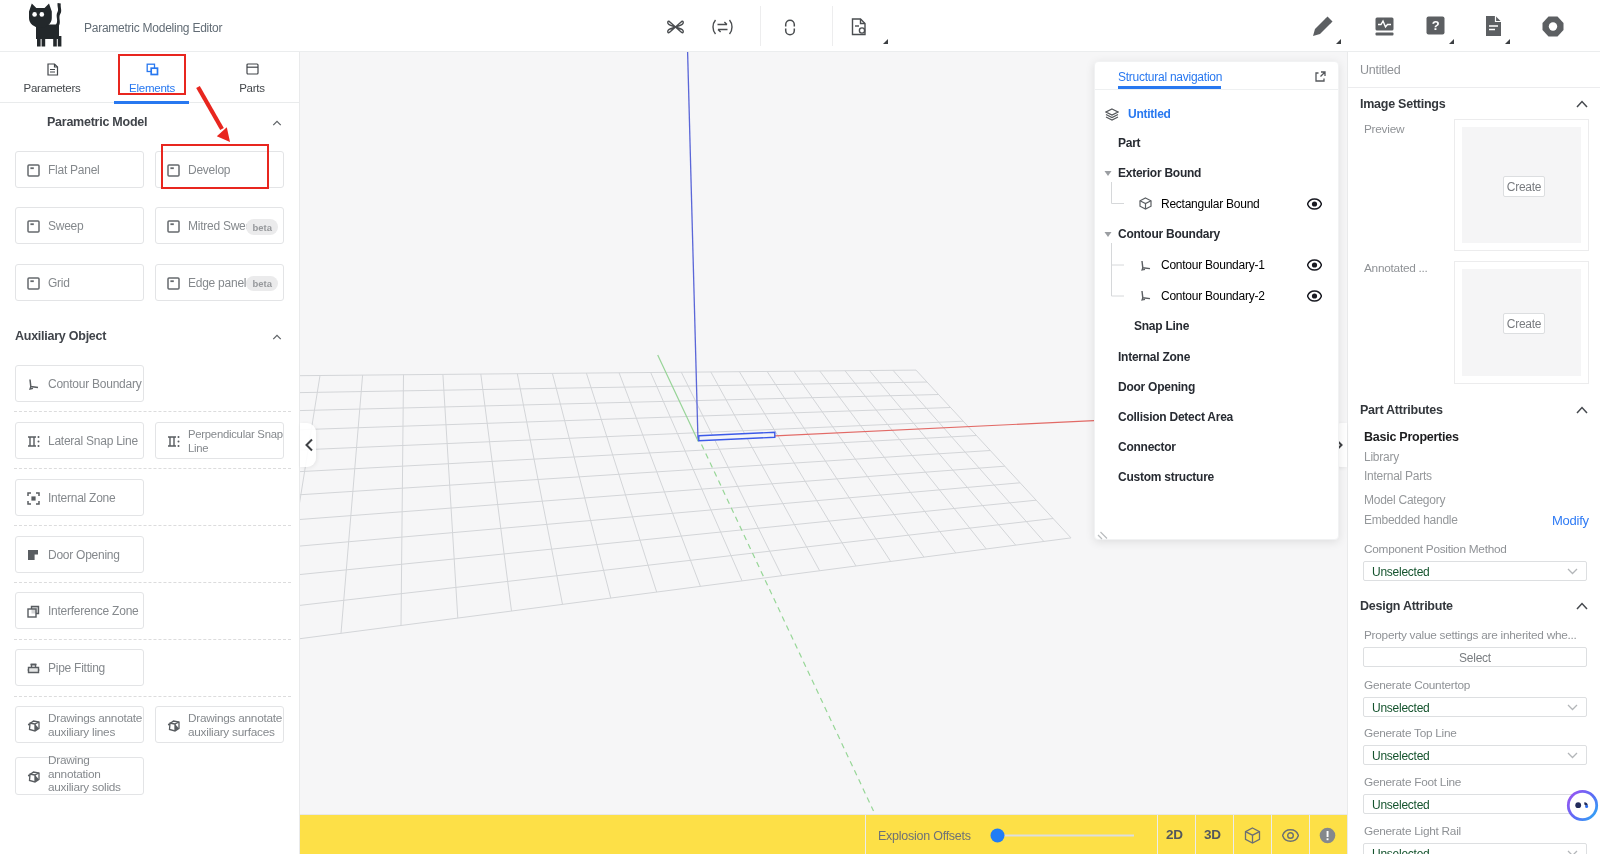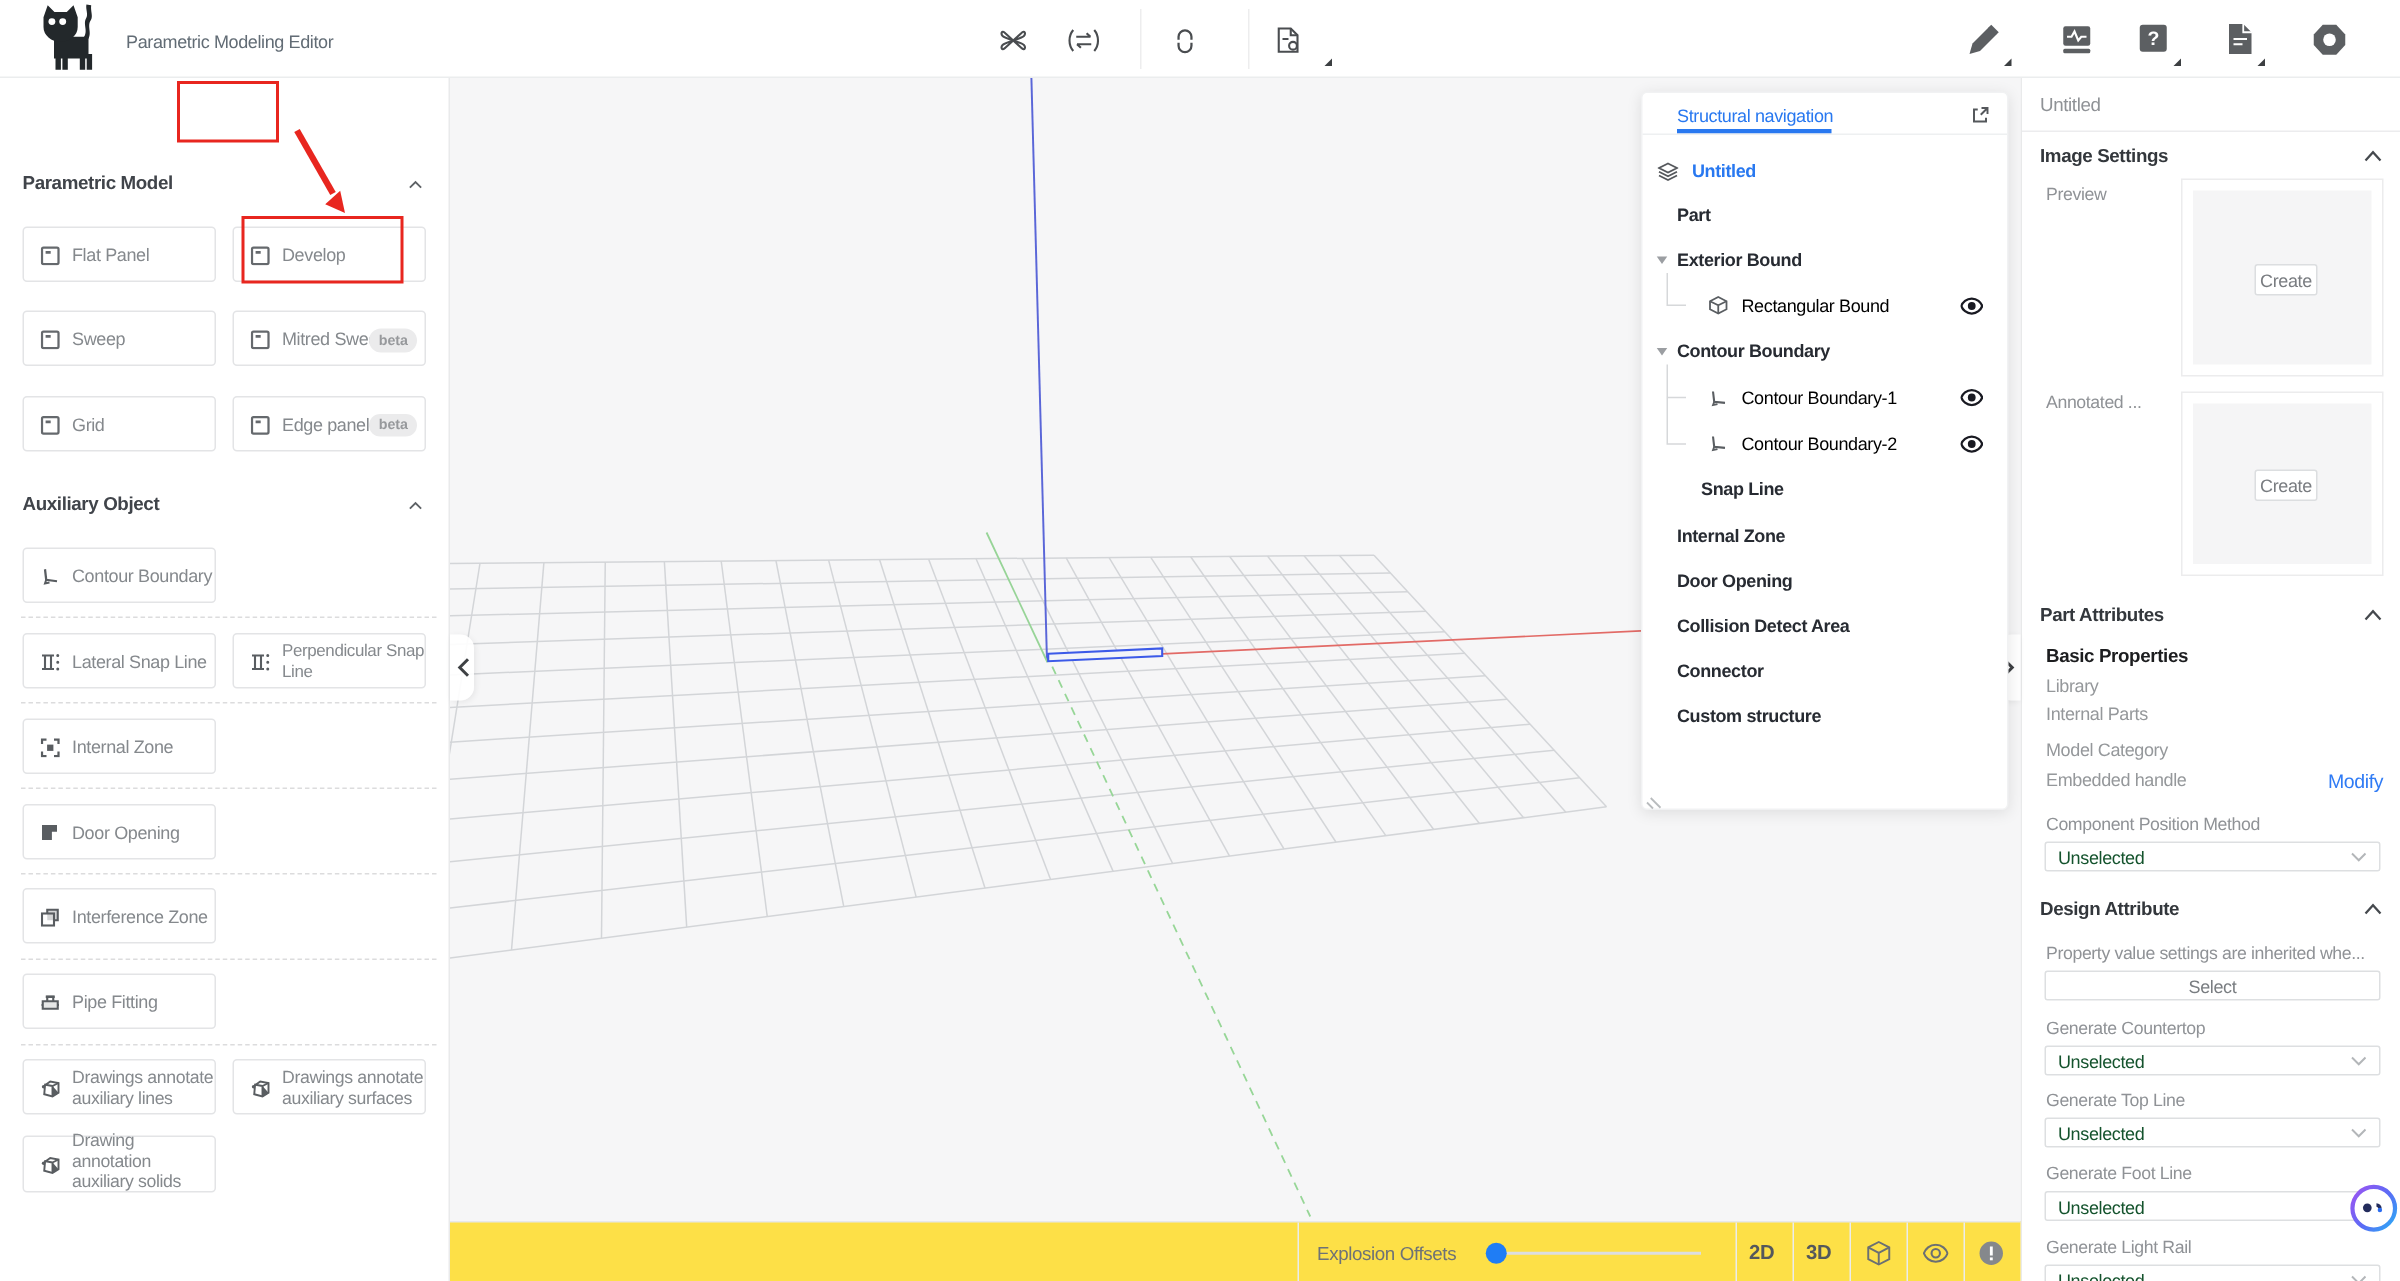--- a/index.html
+++ b/index.html
@@ -234,21 +234,46 @@
       <path d="M4 11 h9 M4 14.5 h6" stroke="#fff" stroke-width="1.3"></path>
     </svg>
     <div class="tri" style="left:1505px; top:39px;"></div>
     <svg class="abs" style="left:1541px; top:15px;" width="24" height="23" viewBox="0 0 24 23">
       <path d="M7.5 1.5 h9 L22.5 8 v7 L16.5 21.5 h-9 L1.5 15 v-7 Z" fill="#5c5f62"></path>
       <circle cx="12" cy="11.5" r="4.2" fill="#fff"></circle>
     </svg>
   </div>
 
   <div id="sidebar">
-    <div class="sechead" style="top:63px;">Parametric Model</div>
+    <div id="tabs">
+      <div class="tab" style="left:2px">
+        <svg width="13" height="13" viewBox="0 0 13 13" fill="none" stroke="#43474b" stroke-width="1.2">
+          <path d="M2 1 h6.5 l3 3 v8 h-9.5 z"></path>
+            <path d="M8.5 1 v3 h3"></path>
+            <path d="M4 6.5 h5 M4 9 h5"></path>
+        </svg>
+        <div class="lbl">Parameters</div>
+      </div>
+      <div class="tab active" style="left:102px">
+        <svg width="13" height="13" viewBox="0 0 13 13" fill="none" stroke="#2878f0" stroke-width="1.4">
+          <rect x="1.2" y="1.2" width="7.3" height="7.3" stroke-width="1.3"></rect>
+            <rect x="5.2" y="5.2" width="6.3" height="6.3" fill="#fff" stroke-width="1.7"></rect>
+        </svg>
+        <div class="lbl">Elements</div>
+      </div>
+      <div class="tab" style="left:202px">
+        <svg width="13" height="12" viewBox="0 0 13 12" fill="none" stroke="#43474b" stroke-width="1.2">
+          <rect x="1" y="1" width="11" height="10" rx="1"></rect>
+            <path d="M1 4.2 h11"></path>
+        </svg>
+        <div class="lbl">Parts</div>
+      </div>
+      <div id="tabline"></div>
+    </div>
+    <div class="sechead" style="top:63px;margin-left:32px;">Parametric Model</div>
     <svg class="chev" style="left:272px; top:66px;" width="12" height="9" viewBox="0 0 12 9" fill="none" stroke="#5e6266" stroke-width="1.5">
         <path d="M1.5 7 L6 2.5 L10.5 7"></path>
       </svg>
     <div class="btn" style="left:15px; top:98.5px;">
         <svg class="ic" width="13" height="13" viewBox="0 0 13 13" fill="none" stroke="#65696d" stroke-width="1.5">
           <rect x="1" y="1" width="11" height="11" rx="1"></rect>
           <path d="M3.4 4.2 h3.4" stroke-width="1.8"></path>
         </svg>
         <div class="tx" style="width:88px; overflow:hidden;">Flat Panel</div>
       </div>

